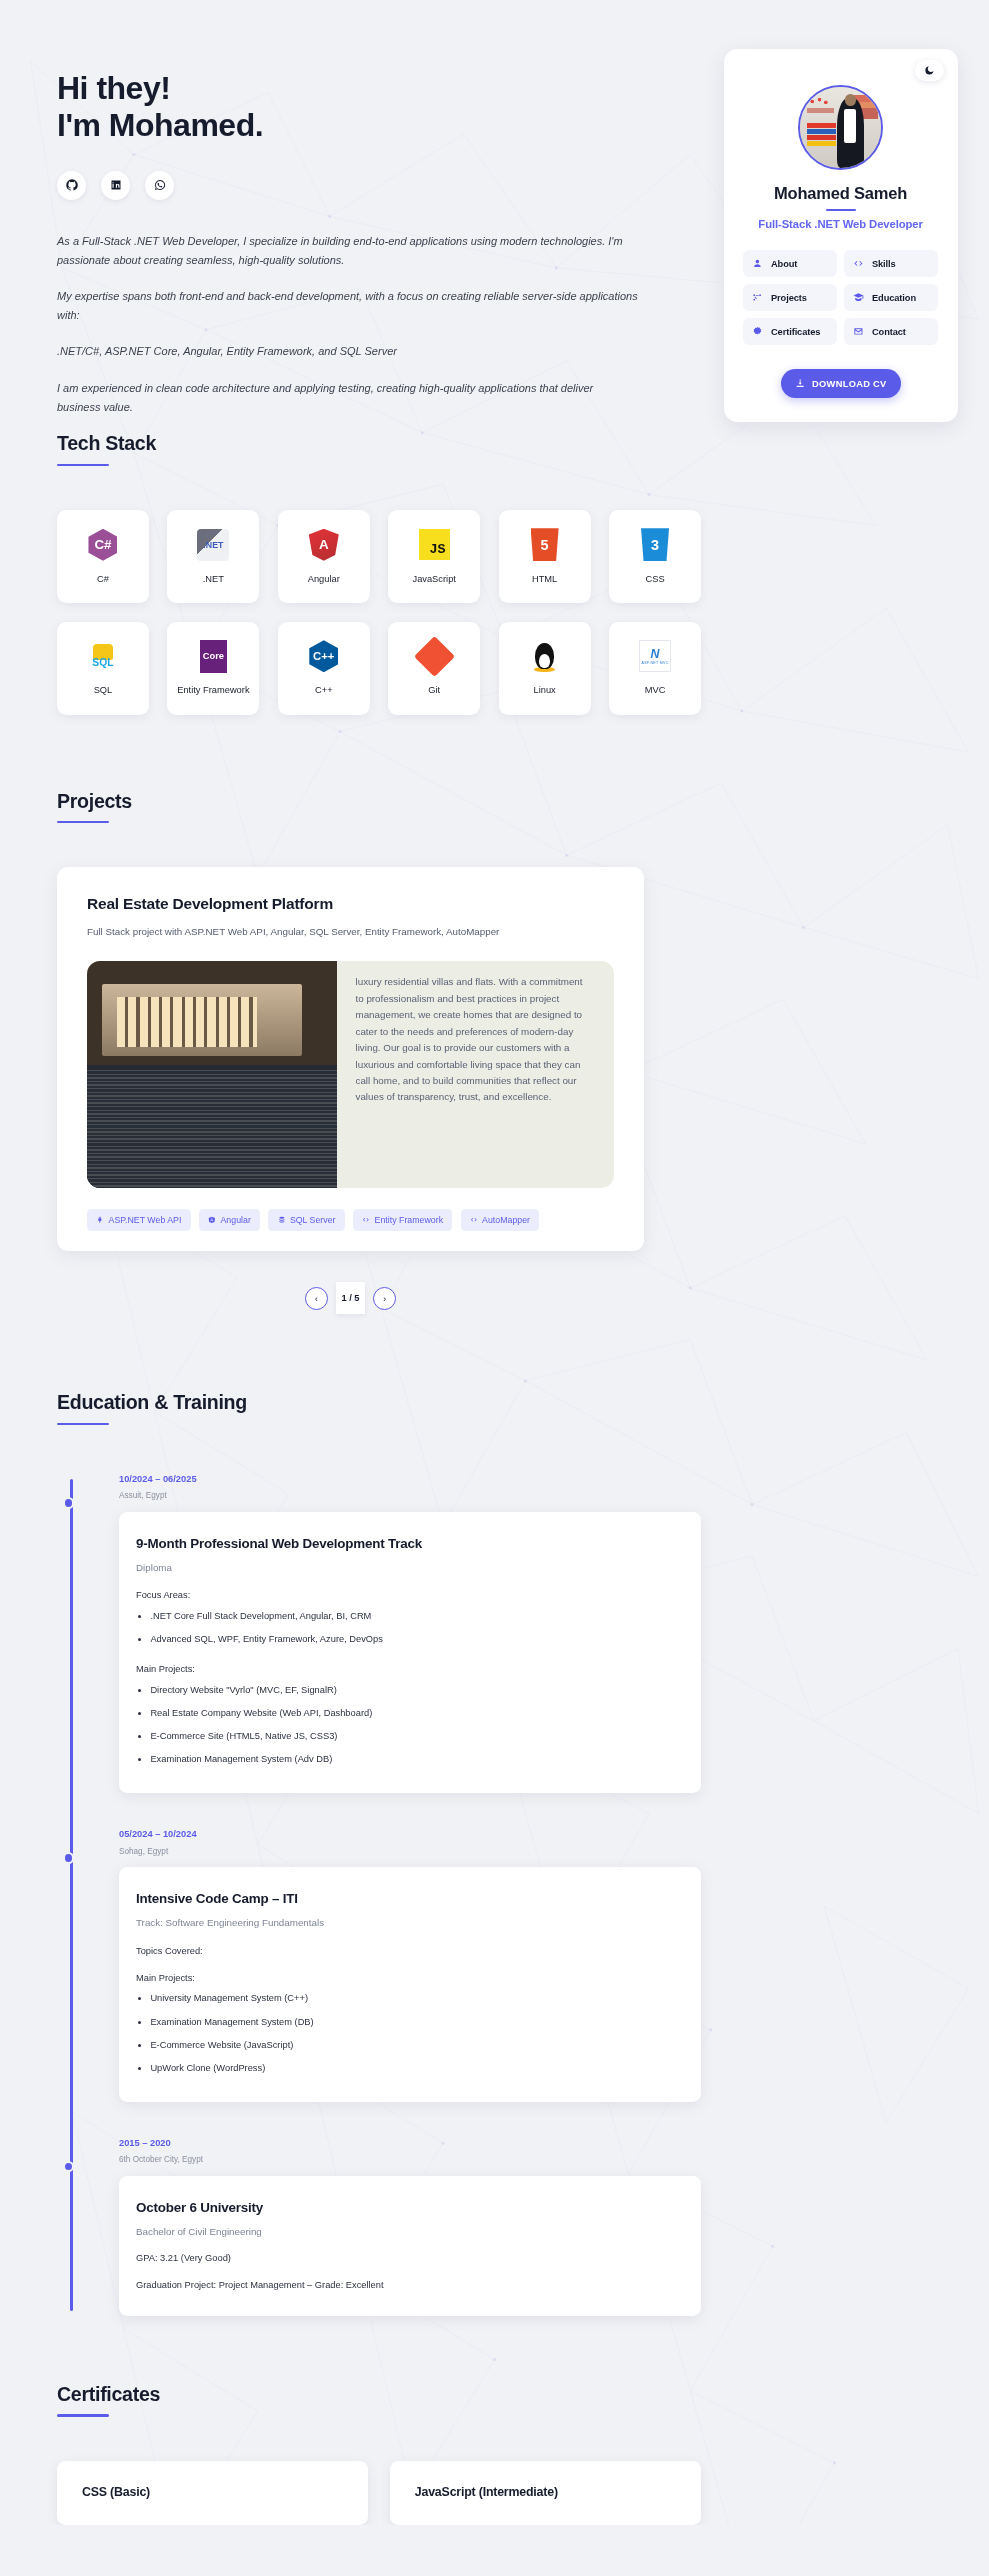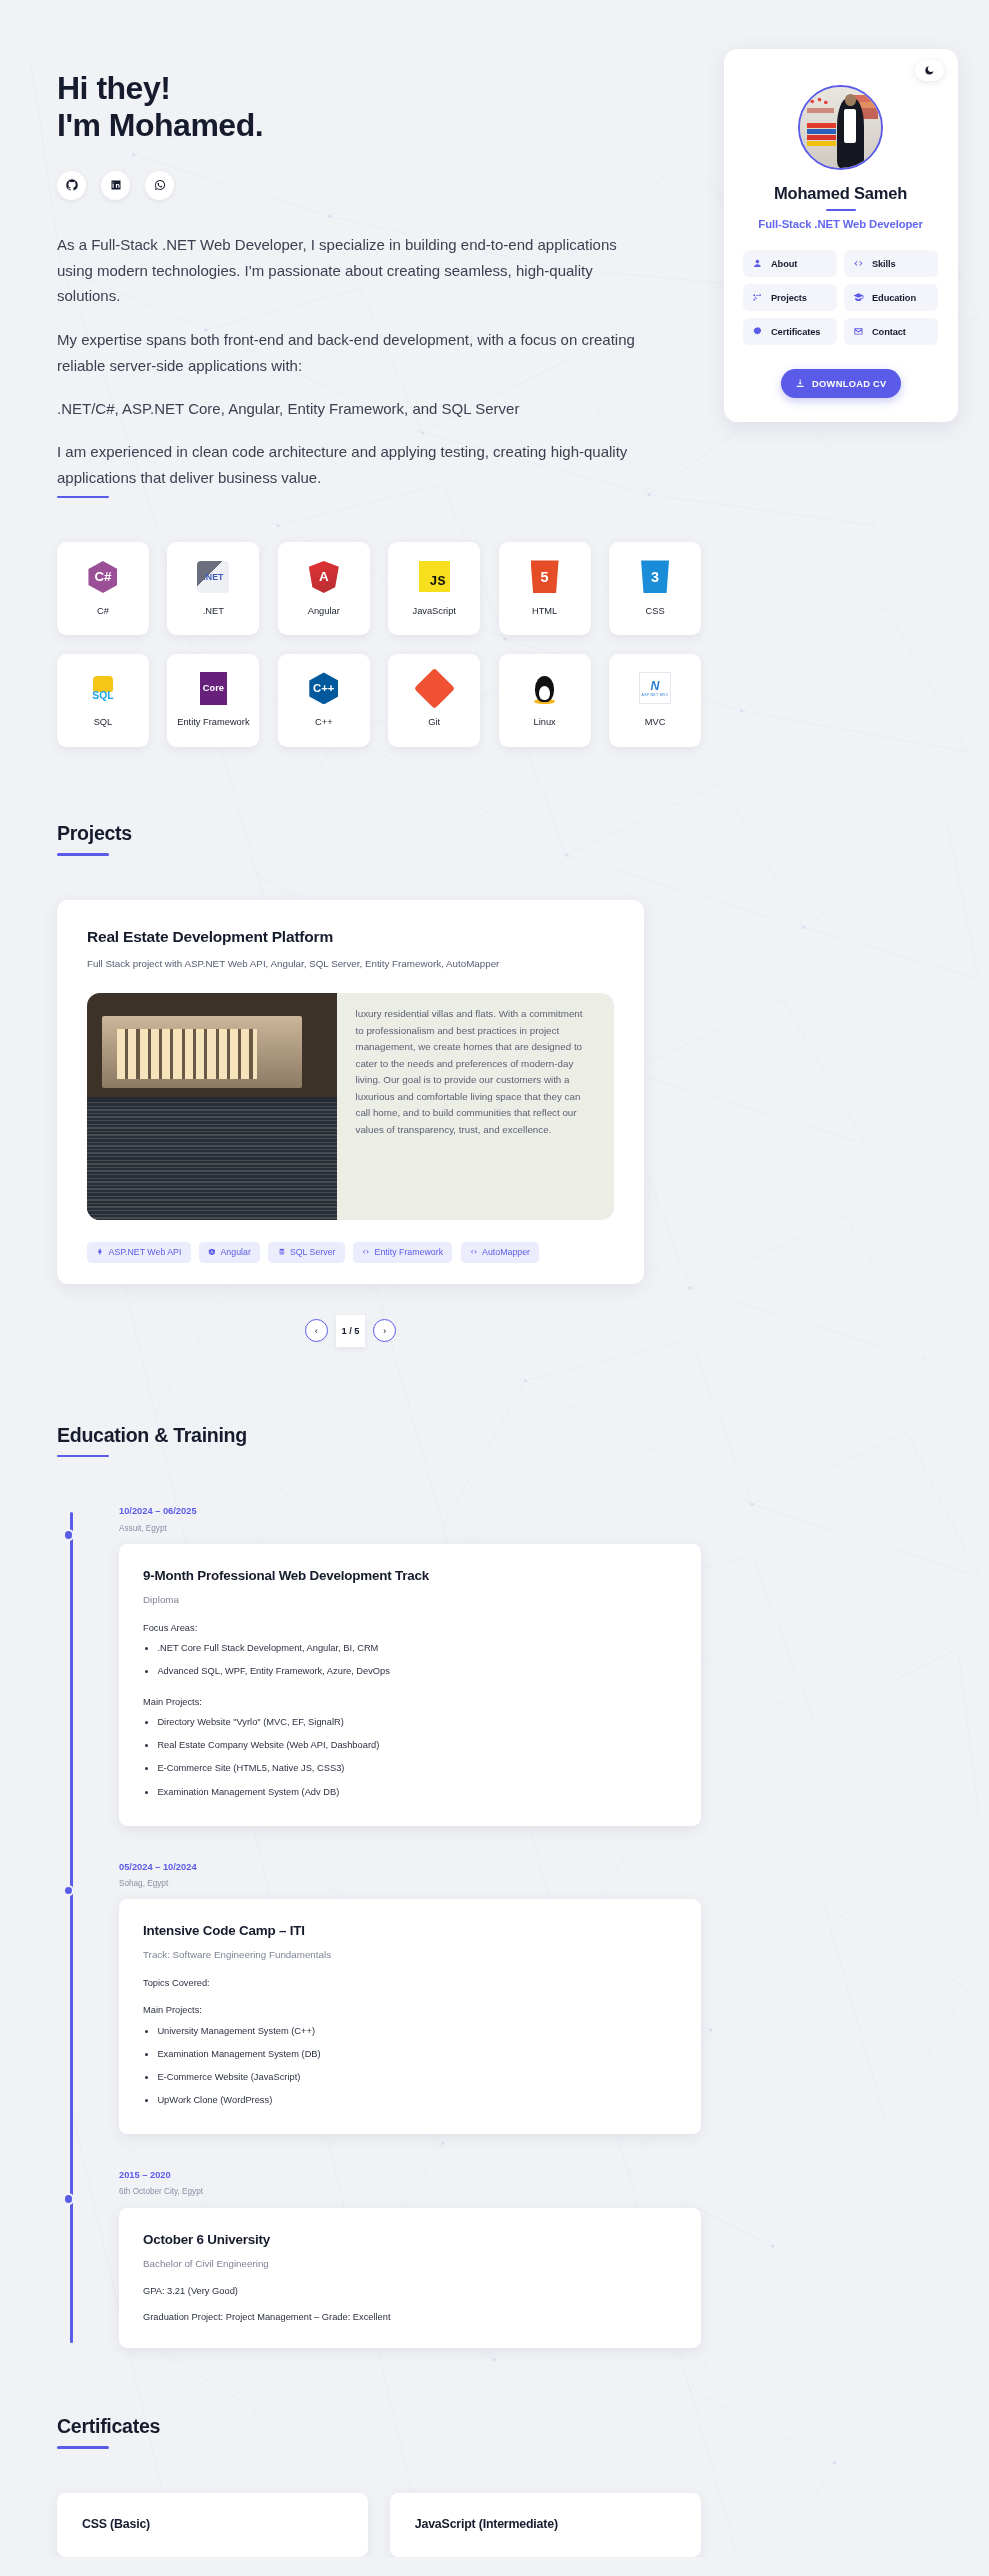--- a/index.html
+++ b/index.html
@@ -17,21 +17,21 @@
   .page{position:relative;z-index:1;width:989px;}
 
   
   .hero{display:flex;align-items:flex-start;padding:49px 0 0 0;min-height:453px;}
   .hero-left{width:721px;padding-left:57px;padding-top:20.6px;}
   .hero-title{font-size:32px;line-height:1.16;font-weight:700;letter-spacing:-0.5px;color:#161c2d;}
   .hero-socials{display:flex;gap:15px;margin:27px 0 32px 0;}
   .soc{width:29px;height:29px;border-radius:50%;background:#fff;display:flex;align-items:center;justify-content:center;
        box-shadow:0 1.5px 5.2px rgba(80,80,130,.10);}
   .soc svg{width:12px;height:12px;fill:#161c2d;}
-  .hero-para{font-size:15px;line-height:1.72;color:#3c4151;max-width:582px;margin-bottom:17.5px;}
+  .hero-para{font-size:11px;line-height:1.72;color:#3c4151;max-width:582px;margin-bottom:17.5px;font-style:italic;}
 
   
   .profile-wrap{width:268px;padding-right:0;position:relative;}
   .profile-card{width:234px;margin-left:2.6px;background:#fff;border-radius:13.4px;padding:36px 19.6px 24px 19.6px;
     box-shadow:0 5.2px 20.6px rgba(90,90,140,.12);position:relative;}
   .theme-toggle{position:absolute;top:11.3px;right:13.4px;width:29px;height:20.6px;border-radius:10.3px;background:#fff;
     box-shadow:0 1.5px 6.2px rgba(90,90,140,.15);display:flex;align-items:center;justify-content:center;cursor:pointer;}
   .theme-toggle svg{width:10.8px;height:10.8px;fill:#161c2d;}
   .avatar{width:85px;height:85px;border-radius:50%;margin:0 auto;border:2.6px solid #5b5bea;overflow:hidden;position:relative;
     background:#d8d5cf;}
@@ -132,21 +132,21 @@
 
   
   #education{margin-top:77px;}
   .timeline{position:relative;margin-top:49px;padding-left:62px;max-width:644px;}
   .tl-line{position:absolute;left:13.4px;top:5.2px;bottom:5.2px;width:2.6px;background:#5b5bea;border-radius:1.5px;}
   .tl-item{position:relative;margin-bottom:36px;}
   .tl-dot{position:absolute;left:-56px;top:23px;width:11.3px;height:11.3px;border-radius:50%;background:#5b5bea;
     border:2.1px solid #f1f2f5;}
   .tl-date{font-size:9.3px;font-weight:700;color:#5b5bea;}
   .tl-loc{font-size:8.2px;color:#8b90a3;margin-top:7.2px;}
-  .tl-card{background:#fff;border-radius:8.2px;margin-top:11.3px;padding:24px 27px 26px 24px;
+  .tl-card{background:#fff;border-radius:8.2px;margin-top:11.3px;padding:24px 27px 26px 17px;
     box-shadow:0 3.1px 12.4px rgba(95,95,140,.10);}
   .tl-h{font-size:13.4px;font-weight:700;color:#161c2d;letter-spacing:-0.2px;}
   .tl-sub{font-size:9.8px;color:#7e8496;margin-top:11.3px;}
   .tl-grouplbl{font-size:9.3px;color:#2c3142;margin-top:17.5px;}
   .tl-list{margin:7.2px 0 0 14.4px;}
   .tl-list li{font-size:9.3px;color:#2c3142;margin-top:9.3px;line-height:1.5;}
   .tl-line-txt{font-size:9.3px;color:#2c3142;margin-top:16.5px;}
 
   
   #certificates{margin-top:67px;}
@@ -332,20 +332,21 @@
           <svg viewBox="0 0 24 24">
               <path d="M11 3h2v8h3l-4 5-4-5h3V3zM4 18h16v3H4v-3z"></path>
             </svg>
           <span>DOWNLOAD CV</span>
         </button>
       </div>
     </div>
   </section>
 
   <section class="section" id="tech">
+    <h2 class="sec-title">Tech Stack</h2>
     <div class="sec-rule"></div>
 
     <div class="tech-grid">
       <div class="tech-card">
         <div class="tech-ico">
             <div class="lg-csharp">C#</div>
           </div>
         <div class="tech-name">C#</div>
       </div>
       <div class="tech-card">

